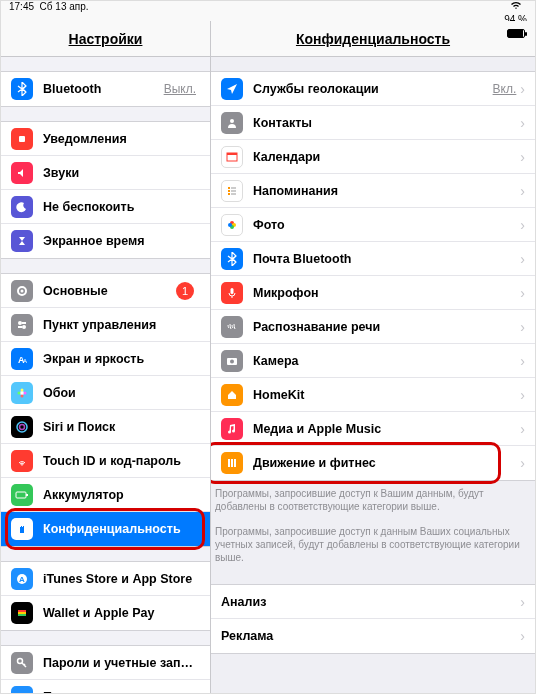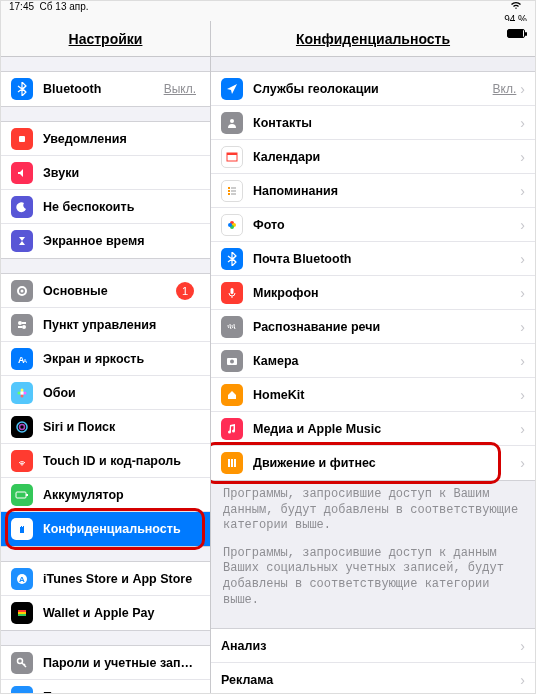--- a/index.html
+++ b/index.html
@@ -16,21 +16,21 @@
 .group { margin-top: 14px; background: #fff; border-top: 1px solid #d1d1d6; border-bottom: 1px solid #d1d1d6; }
 .row { display: flex; align-items: center; height: 34px; padding: 0 10px; border-bottom: 1px solid #e5e5ea; position: relative; }
 .row:last-child { border-bottom: none; }
 .row.selected { background: #007aff; color: #fff; }
 .row.selected .label { color: #fff; }
 .icon { width: 22px; height: 22px; border-radius: 5px; margin-right: 10px; display: flex; align-items: center; justify-content: center; flex-shrink: 0; font-size: 12px; color: #fff; }
 .label { flex: 1; font-size: 12.5px; color: #000; white-space: nowrap; overflow: hidden; text-overflow: ellipsis; font-weight: bold; }
 .value { color: #8e8e93; font-size: 12px; margin-right: 4px; text-decoration: underline; }
 .chevron { color: #c7c7cc; font-size: 14px; }
 .badge { background: #ff3b30; color: #fff; border-radius: 9px; min-width: 18px; height: 18px; display: flex; align-items: center; justify-content: center; font-size: 11px; margin-right: 6px; }
-.footnote { font-size: 12px; color: #8e8e93; padding: 6px 12px; line-height: 1.3; font-family: Liberation Mono, monospace; }
+.footnote { font-size: 10px; color: #8e8e93; padding: 6px 4px; line-height: 1.3; }
 .hl-red { position: absolute; border: 3px solid #d40000; border-radius: 10px; pointer-events: none; }
 .hl1 { left: 4px; top: -4px; width: 200px; height: 42px; }
 .hl2 { left: -6px; top: -4px; width: 296px; height: 42px; }
 .batt { display:inline-block; width:18px; height:9px; border:1px solid #000; border-radius:2px; position:relative; }
 .batt::after { content:''; position:absolute; right:-3px; top:2px; width:2px; height:4px; background:#000; border-radius:1px; }
 .batt i { display:block; height:100%; width:94%; background:#000; }
 svg { display: block; }
 </style>
 </head>
 <body>

